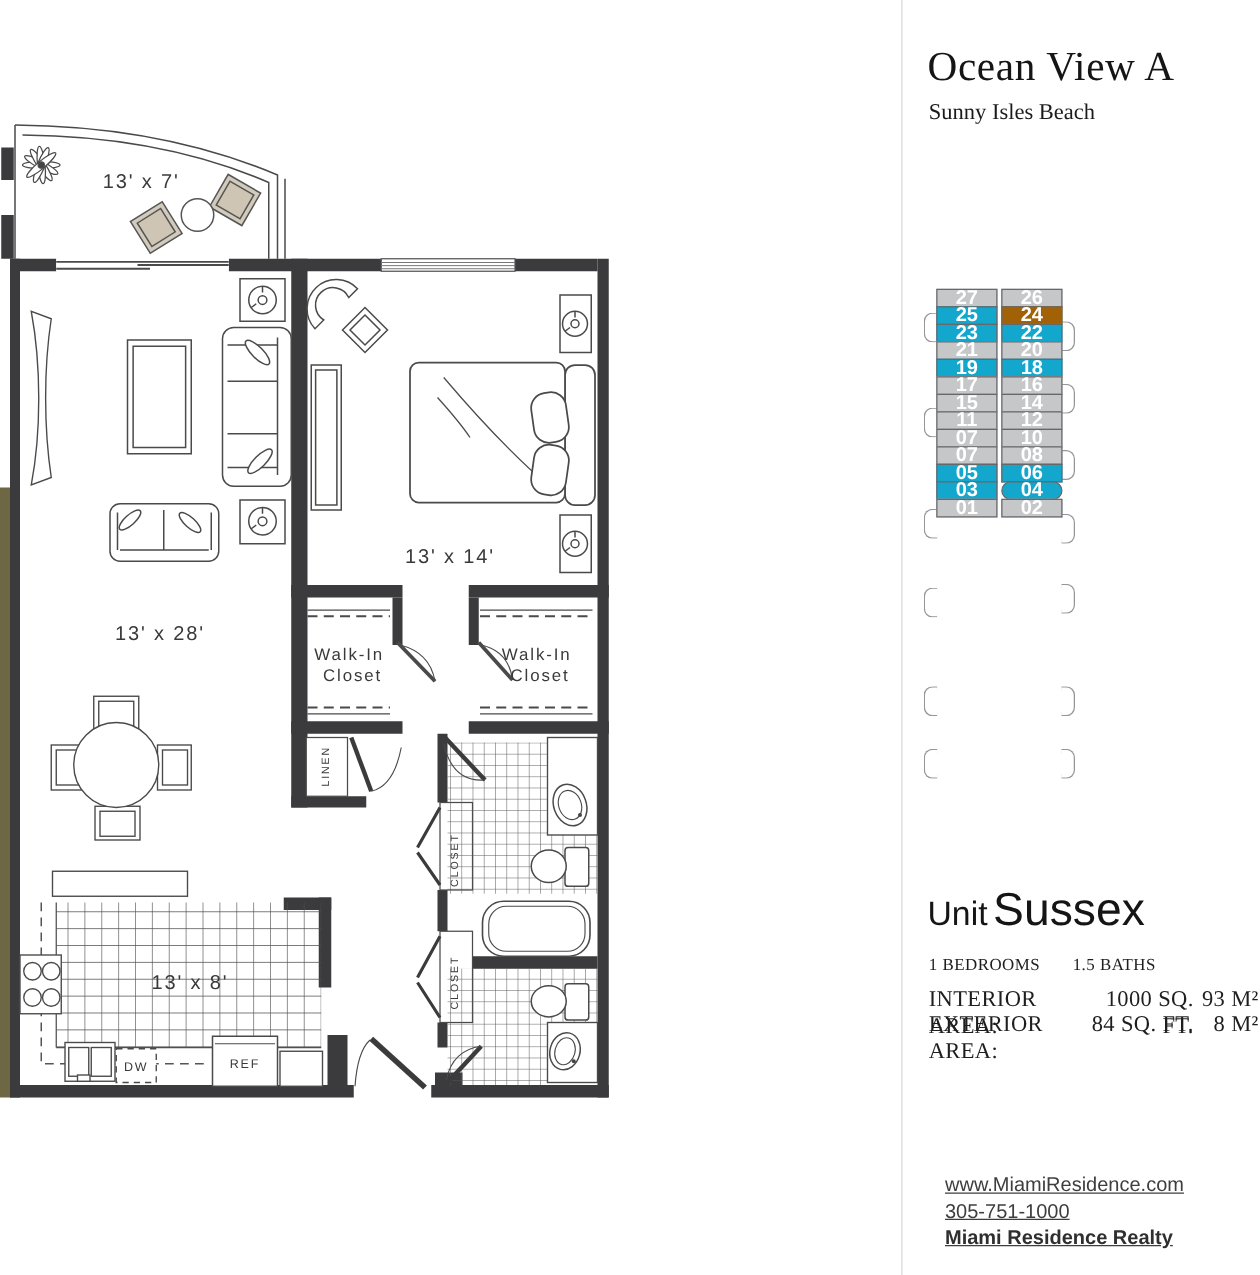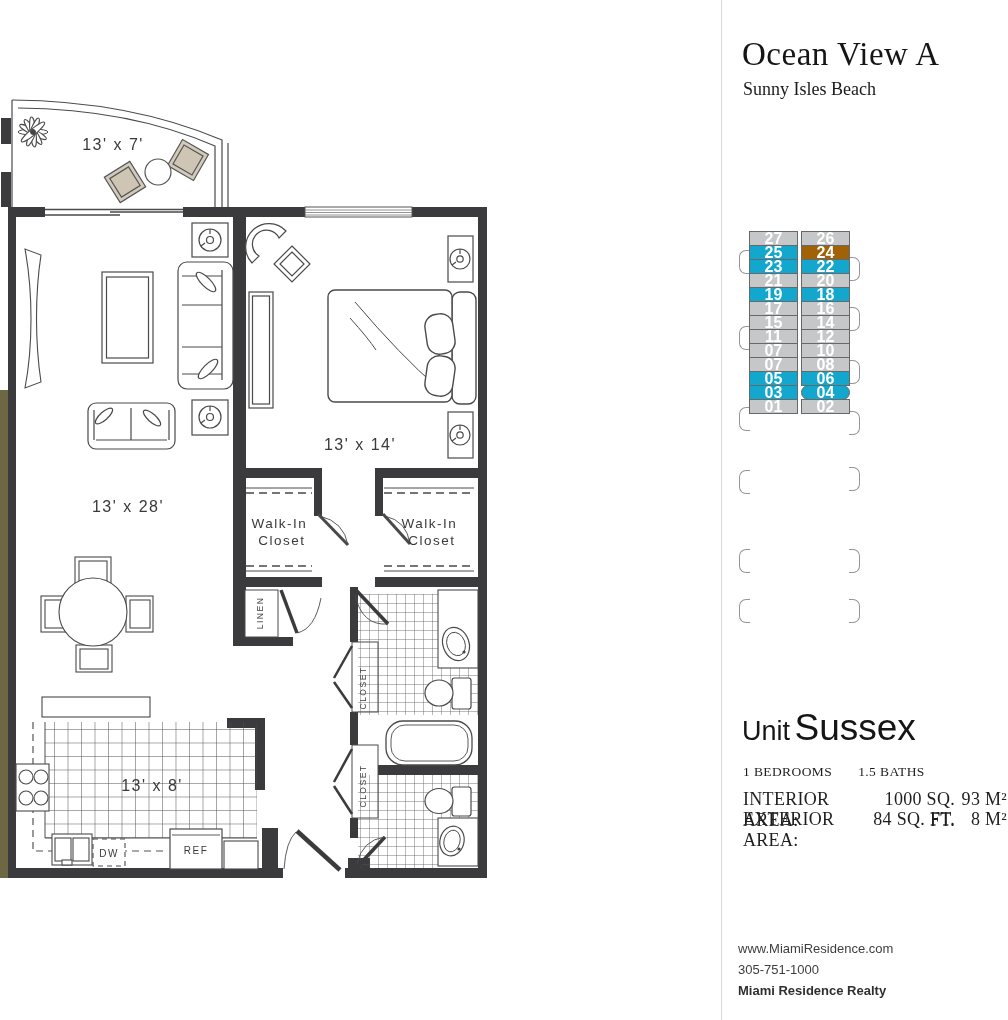--- a/index.html
+++ b/index.html
@@ -28,21 +28,21 @@
   #unit-title .u{font-size:27px;} #unit-title .n{font-size:37px;}
   #bed-bath{position:absolute;left:743px;top:764px;font-family:"Liberation Serif",serif;
             font-size:13.5px;color:#1e1e1e;letter-spacing:.4px;}
   #bed-bath .gap{display:inline-block;width:26px;}
   .area-row{position:absolute;left:743px;width:264px;display:flex;
             font-family:"Liberation Serif",serif;font-size:18px;color:#1e1e1e;letter-spacing:.3px;}
   .area-row .lbl{flex:0 0 118px;text-align:left;}
   .area-row .sqft{flex:1;text-align:right;}
   .area-row .m2{flex:0 0 52px;text-align:right;}
   
-  #contact{position:absolute;left:738px;top:938px;font-size:13px;color:#3e3e3e;line-height:21px;}
+  #contact{position:absolute;left:756px;top:938px;font-size:16px;color:#3e3e3e;line-height:21px;text-decoration:underline;}
   #contact .bold{font-weight:bold;color:#2f2f2f;}
   
   #plan{position:absolute;left:0;top:0;}
   text.dim{font-family:"Liberation Sans",sans-serif;fill:#3a3a3a;letter-spacing:1.5px;}
 </style>
 </head>
 <body>
 <div id="page">
 
 <svg id="plan" width="520" height="1020" viewBox="0 0 520 1020">

